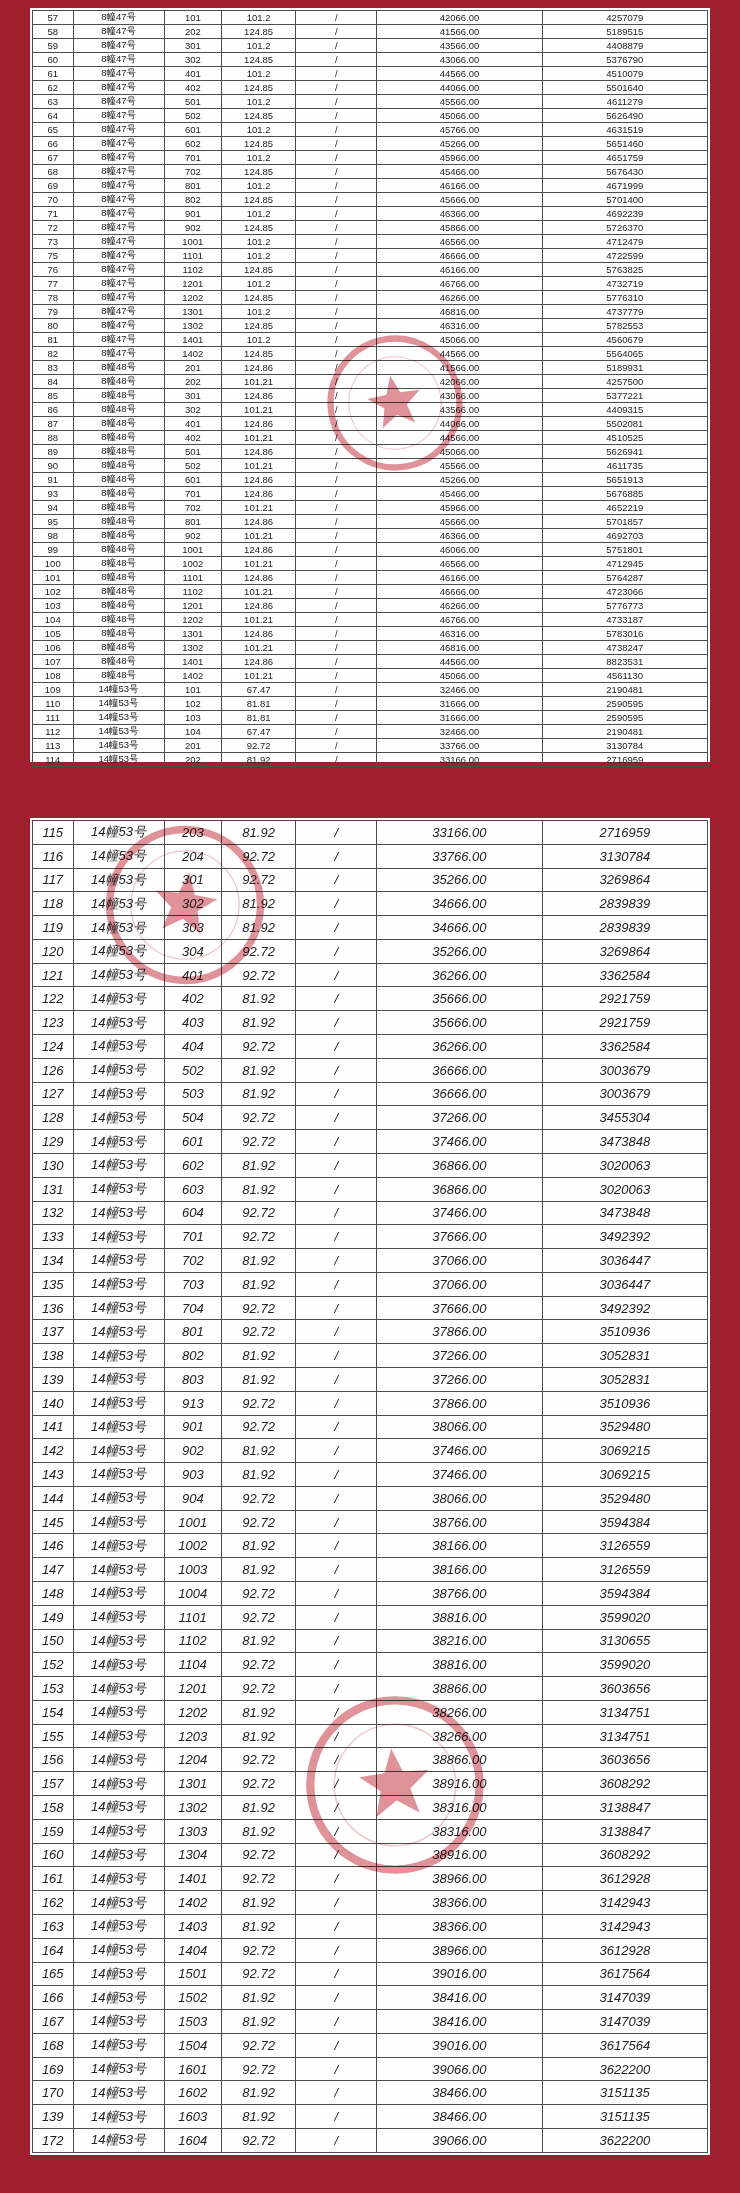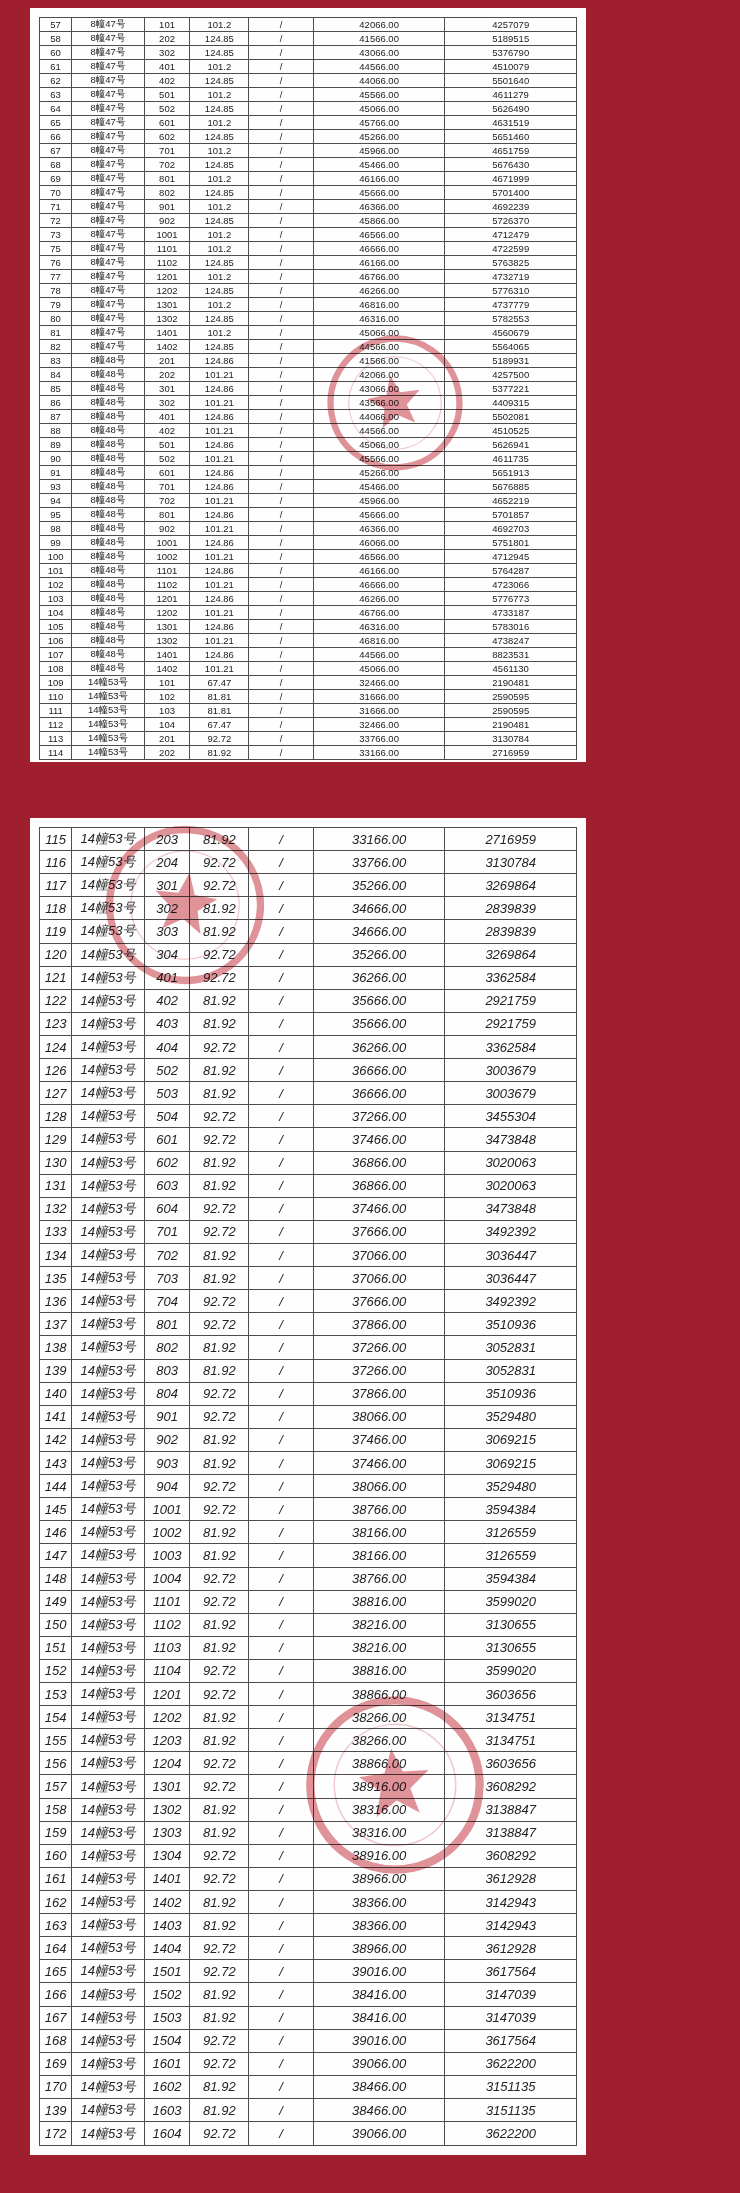--- a/index.html
+++ b/index.html
@@ -4,23 +4,23 @@
 <style>
   html,body{margin:0;padding:0;}
   body{
     position:relative;
     width:740px;height:2193px;
     background:#9f1f2f;
     font-family:"Liberation Sans","DejaVu Sans",sans-serif;
     overflow:hidden;
   }
   .panel{
-    position:absolute;left:30px;width:556px;
+    position:absolute;left:30px;width:680px;
     background:#fefefef7;background:#fefefe;
-    box-sizing:border-box;padding:9px;
+    box-sizing:border-box;padding:2px;
   }
   .panel-1{top:8px;height:754px;}
   .panel-2{top:818px;height:1337px;font-style:italic;}
   table{width:100%;height:100%;border-collapse:collapse;table-layout:fixed;}
   td{
     border:1px solid #4d4d4d;
     text-align:center;vertical-align:middle;
     padding:0;white-space:nowrap;overflow:hidden;
     color:#222;
   }
@@ -70,20 +70,29 @@
         <tr>
           <td>58</td>
           <td>8幢47号</td>
           <td>202</td>
           <td>124.85</td>
           <td>/</td>
           <td>41566.00</td>
           <td>5189515</td>
         </tr>
         <tr>
+          <td>59</td>
+          <td>8幢47号</td>
+          <td>301</td>
+          <td>101.2</td>
+          <td>/</td>
+          <td>43566.00</td>
+          <td>4408879</td>
+        </tr>
+        <tr>
           <td>60</td>
           <td>8幢47号</td>
           <td>302</td>
           <td>124.85</td>
           <td>/</td>
           <td>43066.00</td>
           <td>5376790</td>
         </tr>
         <tr>
           <td>61</td>
@@ -763,21 +772,21 @@
           <td>14幢53号</td>
           <td>803</td>
           <td>81.92</td>
           <td>/</td>
           <td>37266.00</td>
           <td>3052831</td>
         </tr>
         <tr>
           <td>140</td>
           <td>14幢53号</td>
-          <td>804</td>
+          <td>913</td>
           <td>92.72</td>
           <td>/</td>
           <td>37866.00</td>
           <td>3510936</td>
         </tr>
         <tr>
           <td>141</td>
           <td>14幢53号</td>
           <td>901</td>
           <td>92.72</td>
@@ -854,29 +863,20 @@
           <td>1101</td>
           <td>92.72</td>
           <td>/</td>
           <td>38816.00</td>
           <td>3599020</td>
         </tr>
         <tr>
           <td>150</td>
           <td>14幢53号</td>
           <td>1102</td>
-          <td>81.92</td>
-          <td>/</td>
-          <td>38216.00</td>
-          <td>3130655</td>
-        </tr>
-        <tr>
-          <td>151</td>
-          <td>14幢53号</td>
-          <td>1103</td>
           <td>81.92</td>
           <td>/</td>
           <td>38216.00</td>
           <td>3130655</td>
         </tr>
         <tr>
           <td>152</td>
           <td>14幢53号</td>
           <td>1104</td>
           <td>92.72</td>

